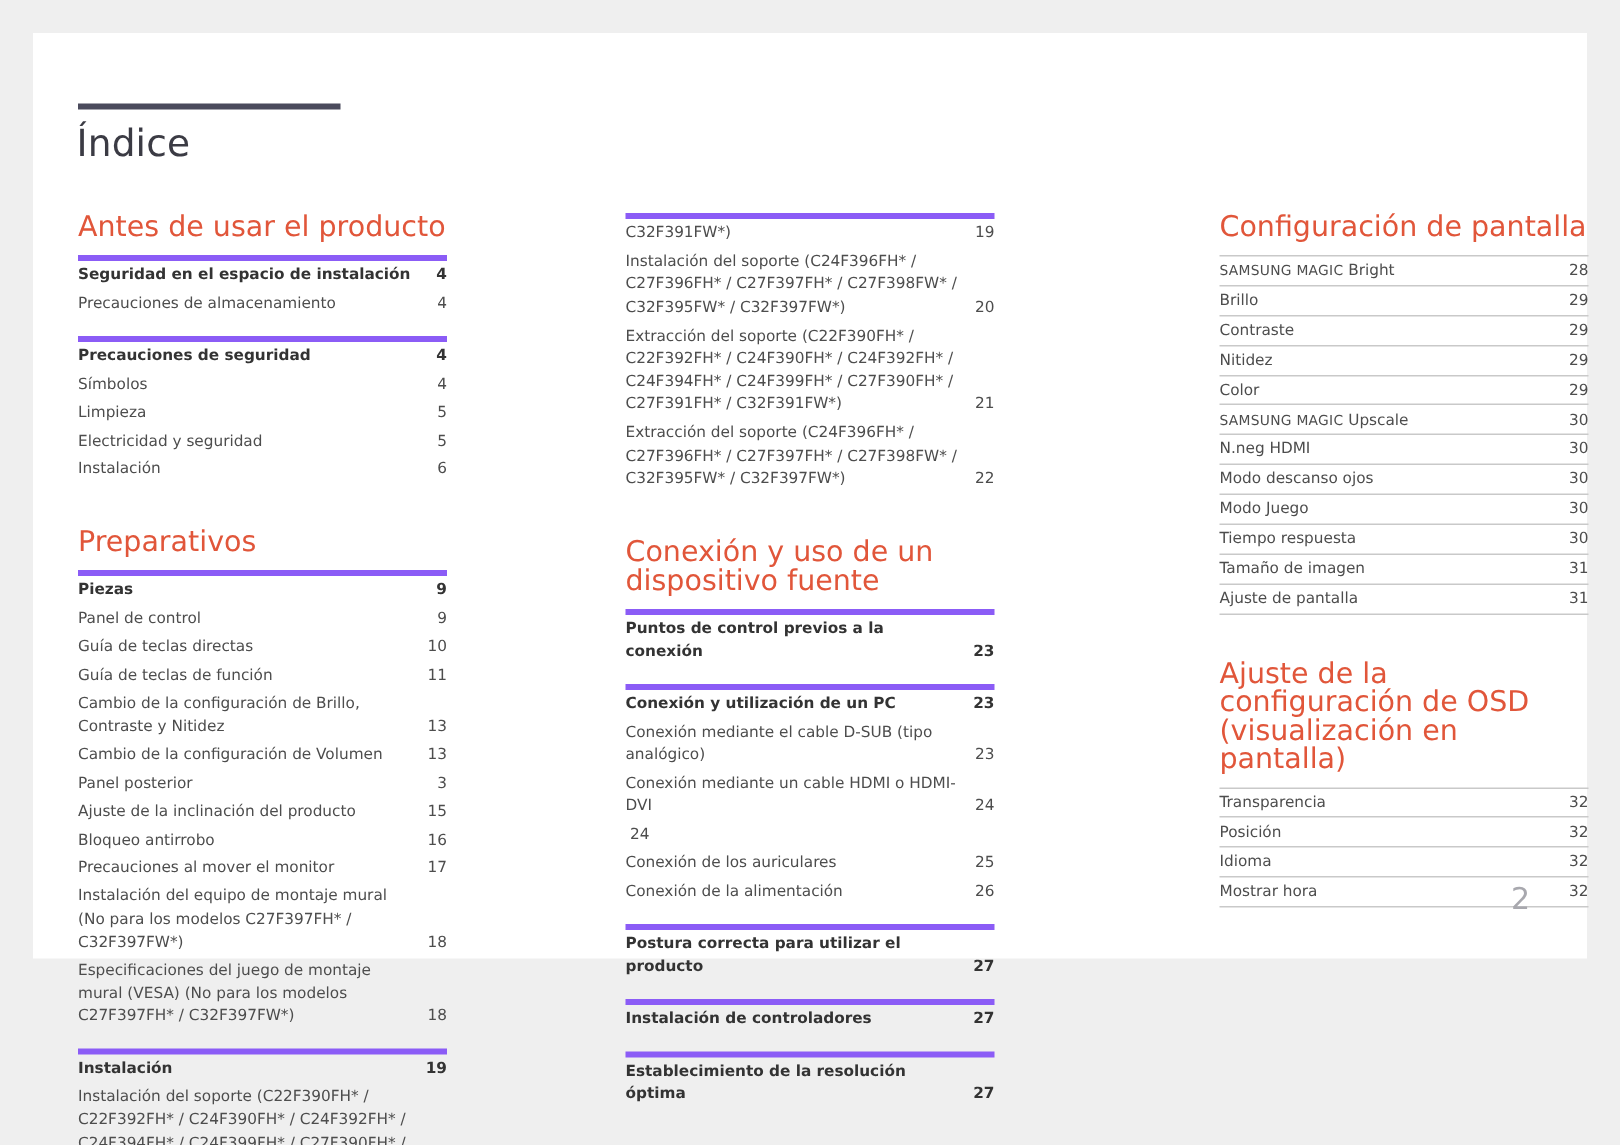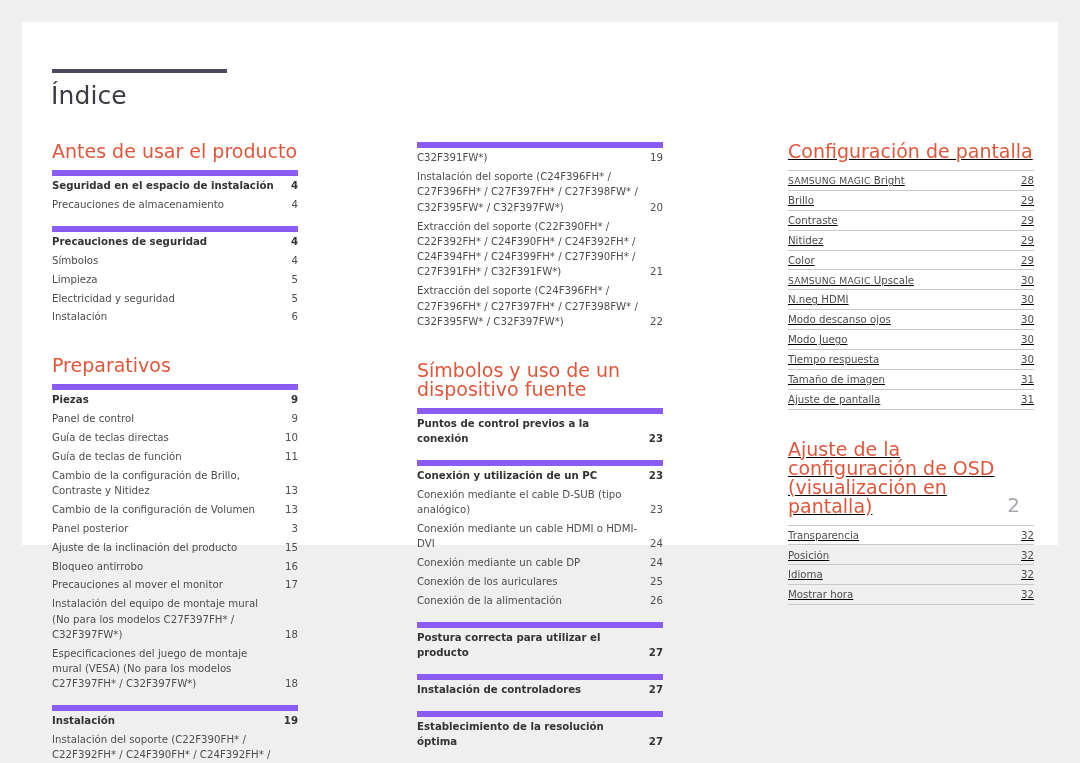--- a/index.html
+++ b/index.html
@@ -4,21 +4,21 @@
 <style>
   html, body {
     margin: 0; padding: 0;
     background: #efefef;
     width: 1080px; height: 763px;
     font-family: "DejaVu Sans", "Liberation Sans", sans-serif;
   }
   #page {
     position: absolute;
     left: 22px; top: 22px;
-    width: 1036px; height: 523px;
+    width: 1036px; height: 617px;
     background: #ffffff;
   }
   .title-bar {
     position: absolute;
     left: 30px; top: 47px;
     width: 175px; height: 4px;
     background: #4a4a5c;
   }
   .page-title {
     position: absolute;
@@ -33,32 +33,32 @@
     left: 0; top: 120px;
     width: 1036px;
   }
   .col {
     position: absolute;
     top: 0;
     width: 246px;
   }
   #col1 { left: 30px; }
   #col2 { left: 395px; }
-  #col3 { left: 766px; text-decoration: underline; }
+  #col3 { left: 791px; }
 
   .sec-head {
     color: #e1563a;
     font-size: 19px;
     font-weight: 400;
     line-height: 19px;
     margin: 0 0 9px 0;
     white-space: nowrap;
   }
   .sec-head.wrap { white-space: normal; }
-  .group { border-top: 6px solid #8b5cf6; }
+  .group { border-top: 4px solid #8b5cf6; }
   .group.thin { border-top: 1px solid #c9c9c9; }
 
   .entry {
     display: flex;
     align-items: flex-end;
     font-size: 10.2px;
     line-height: 15.3px;
     color: #4d4d4d;
     padding: 2.2px 0 1.4px 0;
   }
@@ -206,21 +206,21 @@
           <div class="entry">
             <span class="label">Extracción del soporte (C22F390FH* / C22F392FH* / C24F390FH* / C24F392FH* / C24F394FH* / C24F399FH* / C27F390FH* / C27F391FH* / C32F391FW*)</span>
             <span class="pageno">21</span>
           </div>
           <div class="entry">
             <span class="label">Extracción del soporte (C24F396FH* / C27F396FH* / C27F397FH* / C27F398FW* / C32F395FW* / C32F397FW*)</span>
             <span class="pageno">22</span>
           </div>
         </div>
         <div class="spacer-lg"></div>
-        <div class="sec-head wrap">Símbolos y uso de un dispositivo fuente</div>
+        <div class="sec-head wrap">Conexión y uso de un dispositivo fuente</div>
         <div class="group">
           <div class="entry bold">
             <span class="label">Puntos de control previos a la conexión</span>
             <span class="pageno">23</span>
           </div>
         </div>
         <div class="spacer-sm"></div>
         <div class="group">
           <div class="entry bold">
             <span class="label">Conexión y utilización de un PC</span>
@@ -228,21 +228,20 @@
           </div>
           <div class="entry">
             <span class="label">Conexión mediante el cable D-SUB (tipo analógico)</span>
             <span class="pageno">23</span>
           </div>
           <div class="entry">
             <span class="label">Conexión mediante un cable HDMI o HDMI-DVI</span>
             <span class="pageno">24</span>
           </div>
           <div class="entry">
-            <span class="label">Conexión mediante un cable DP</span>
             <span class="pageno">24</span>
           </div>
           <div class="entry">
             <span class="label">Conexión de los auriculares</span>
             <span class="pageno">25</span>
           </div>
           <div class="entry">
             <span class="label">Conexión de la alimentación</span>
             <span class="pageno">26</span>
           </div>

